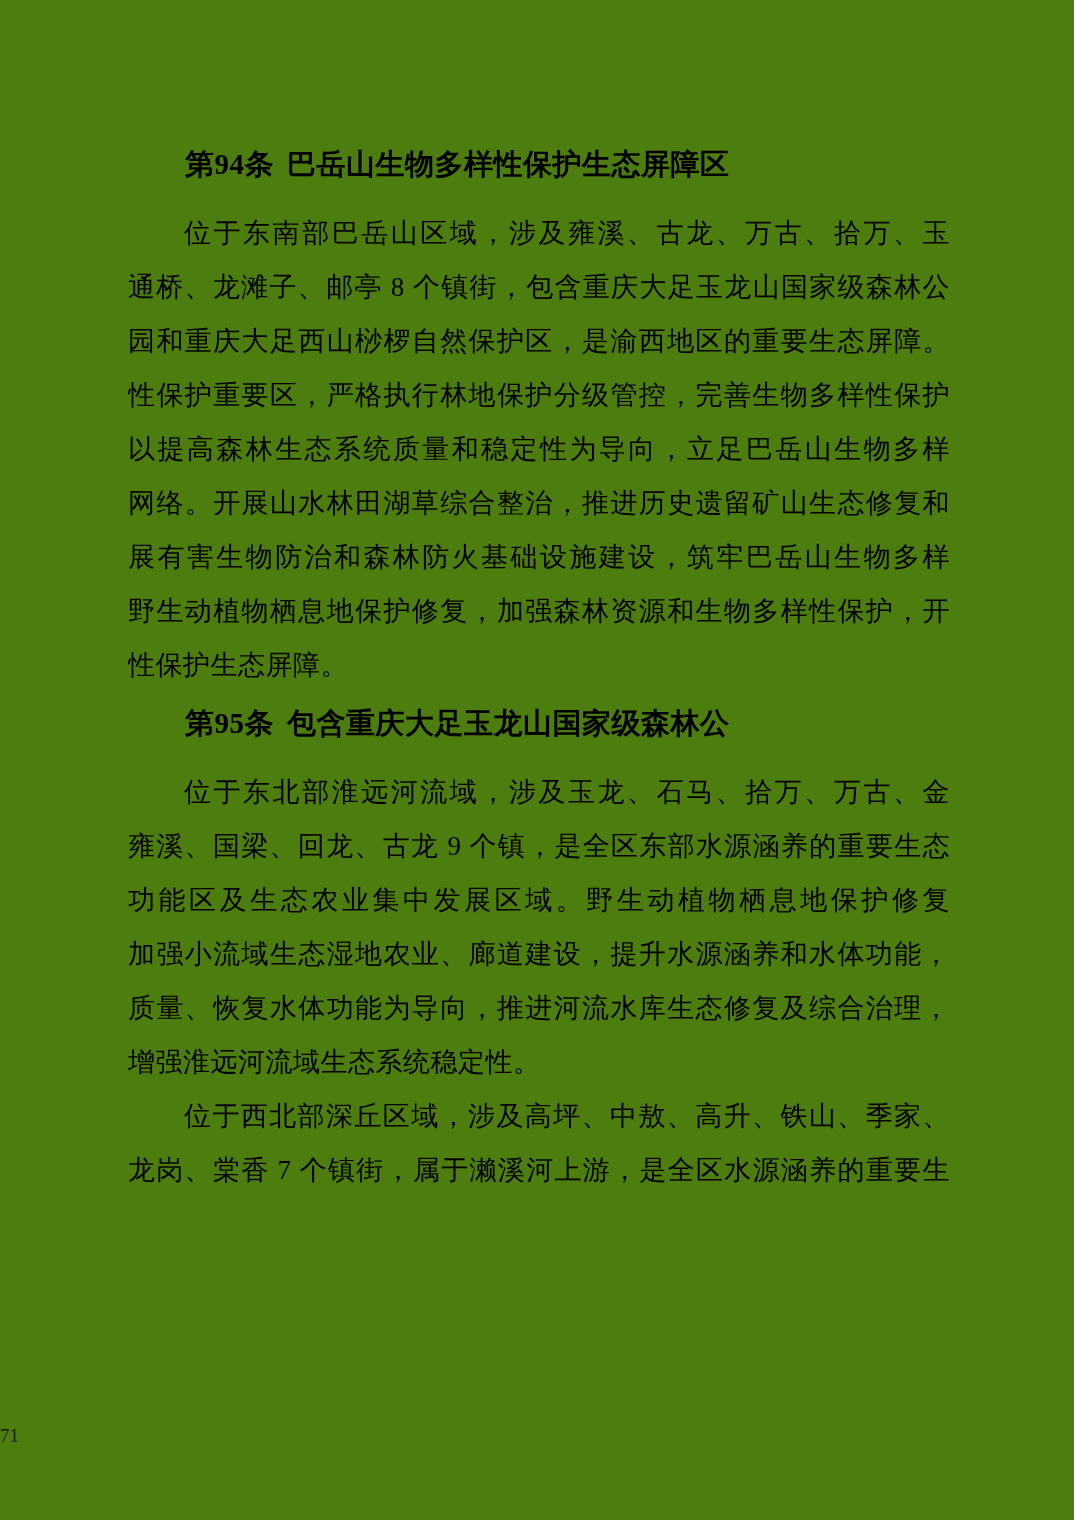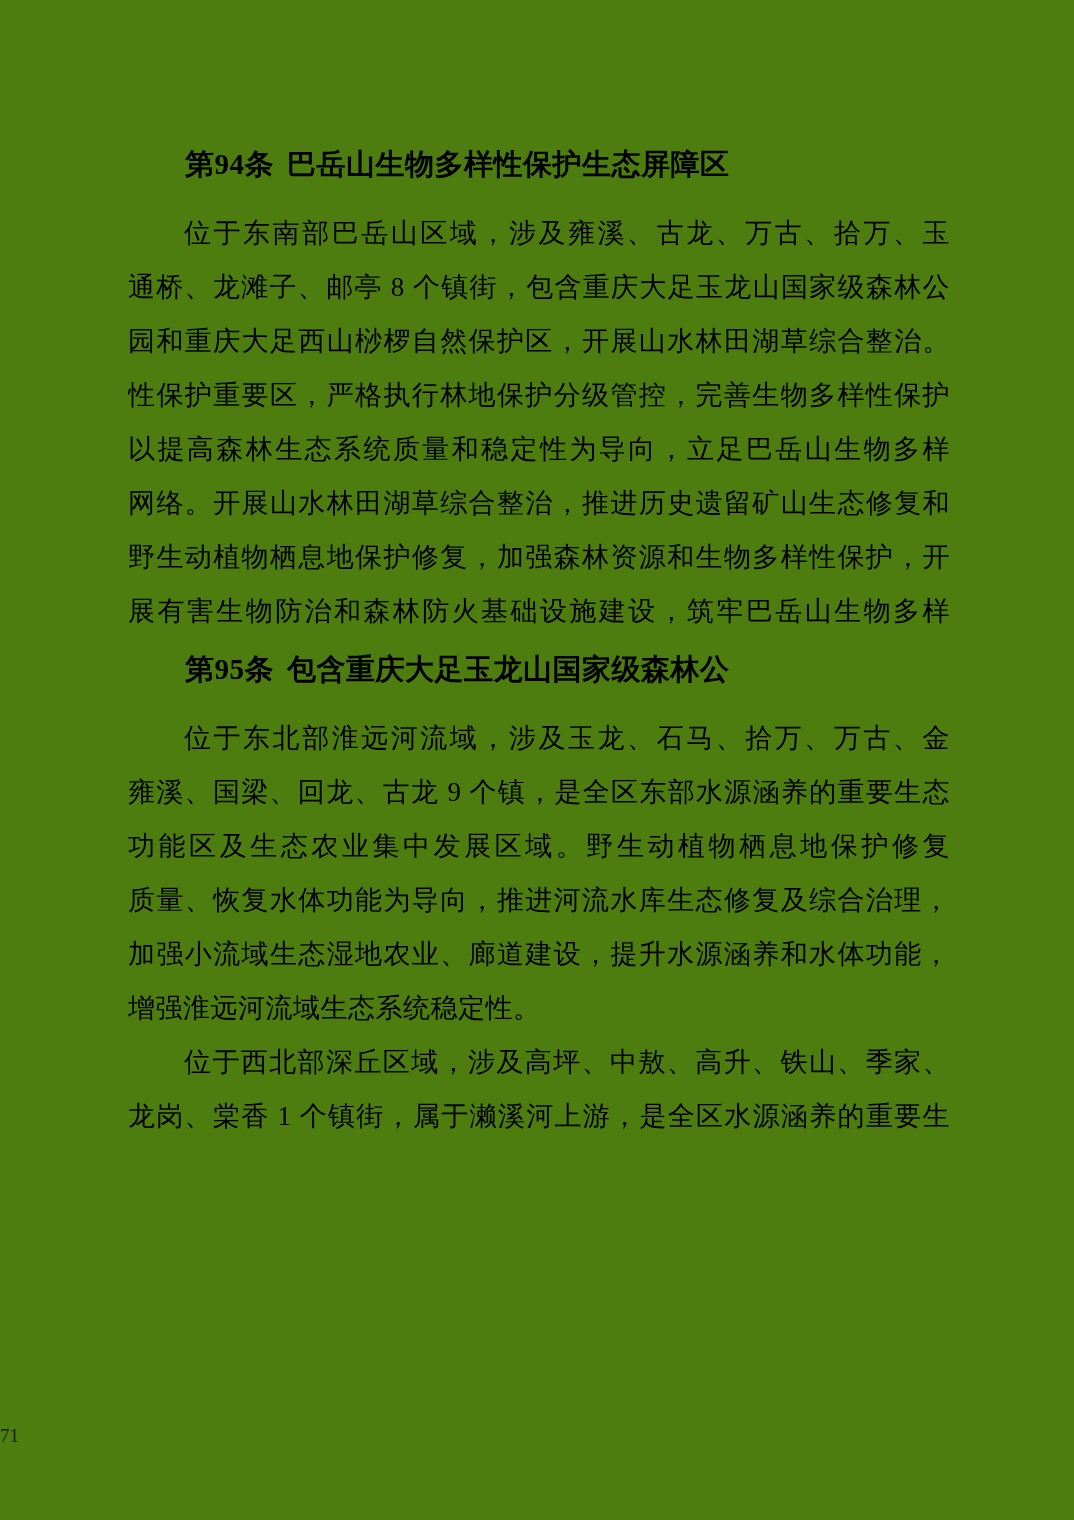--- a/index.html
+++ b/index.html
@@ -60,35 +60,36 @@
 </style>
 </head>
 <body>
 
 <div class="page">
   <main class="content" id="content">
       <section>
         <h2 class="article-heading"><span class="article-no">第94条</span><span class="article-title">巴岳山生物多样性保护生态屏障区</span></h2>
         <p class="para-line para-start">位于东南部巴岳山区域，涉及雍溪、古龙、万古、拾万、玉龙、</p>
         <p class="para-line">通桥、龙滩子、邮亭 8 个镇街，包含重庆大足玉龙山国家级森林公</p>
-        <p class="para-line">园和重庆大足西山桫椤自然保护区，开展山水林田湖草综合整治。</p>
+        <p class="para-line">园和重庆大足西山桫椤自然保护区，是渝西地区的重要生态屏障。</p>
         <p class="para-line">性保护重要区，严格执行林地保护分级管控，完善生物多样性保护</p>
         <p class="para-line">以提高森林生态系统质量和稳定性为导向，立足巴岳山生物多样</p>
         <p class="para-line">网络。开展山水林田湖草综合整治，推进历史遗留矿山生态修复和</p>
+        <p class="para-line">展有害生物防治和森林防火基础设施建设，筑牢巴岳山生物多样</p>
         <p class="para-line">野生动植物栖息地保护修复，加强森林资源和生物多样性保护，开</p>
-        <p class="para-line">展有害生物防治和森林防火基础设施建设，筑牢巴岳山生物多样</p>
+        <p class="para-line para-end">性保护生态屏障。</p>
       </section>
       <section>
         <h2 class="article-heading"><span class="article-no">第95条</span><span class="article-title">包含重庆大足玉龙山国家级森林公</span></h2>
         <p class="para-line para-start">位于东北部淮远河流域，涉及玉龙、石马、拾万、万古、金山、</p>
         <p class="para-line">雍溪、国梁、回龙、古龙 9 个镇，是全区东部水源涵养的重要生态</p>
         <p class="para-line">功能区及生态农业集中发展区域。野生动植物栖息地保护修复</p>
+        <p class="para-line">加强小流域生态湿地农业、廊道建设，提升水源涵养和水体功能，</p>
         <p class="para-line">质量、恢复水体功能为导向，推进河流水库生态修复及综合治理，</p>
-        <p class="para-line">加强小流域生态湿地农业、廊道建设，提升水源涵养和水体功能，</p>
         <p class="para-line para-end">增强淮远河流域生态系统稳定性。</p>
       </section>
       <section>
         <p class="para-line para-start">位于西北部深丘区域，涉及高坪、中敖、高升、铁山、季家、</p>
-        <p class="para-line">龙岗、棠香 1 个镇街，属于濑溪河上游，是全区水源涵养的重要生</p>
+        <p class="para-line">龙岗、棠香 7 个镇街，属于濑溪河上游，是全区水源涵养的重要生</p>
       </section>
     </main>
   <div class="page-number">71</div>
 </div>
 
 </body></html>

